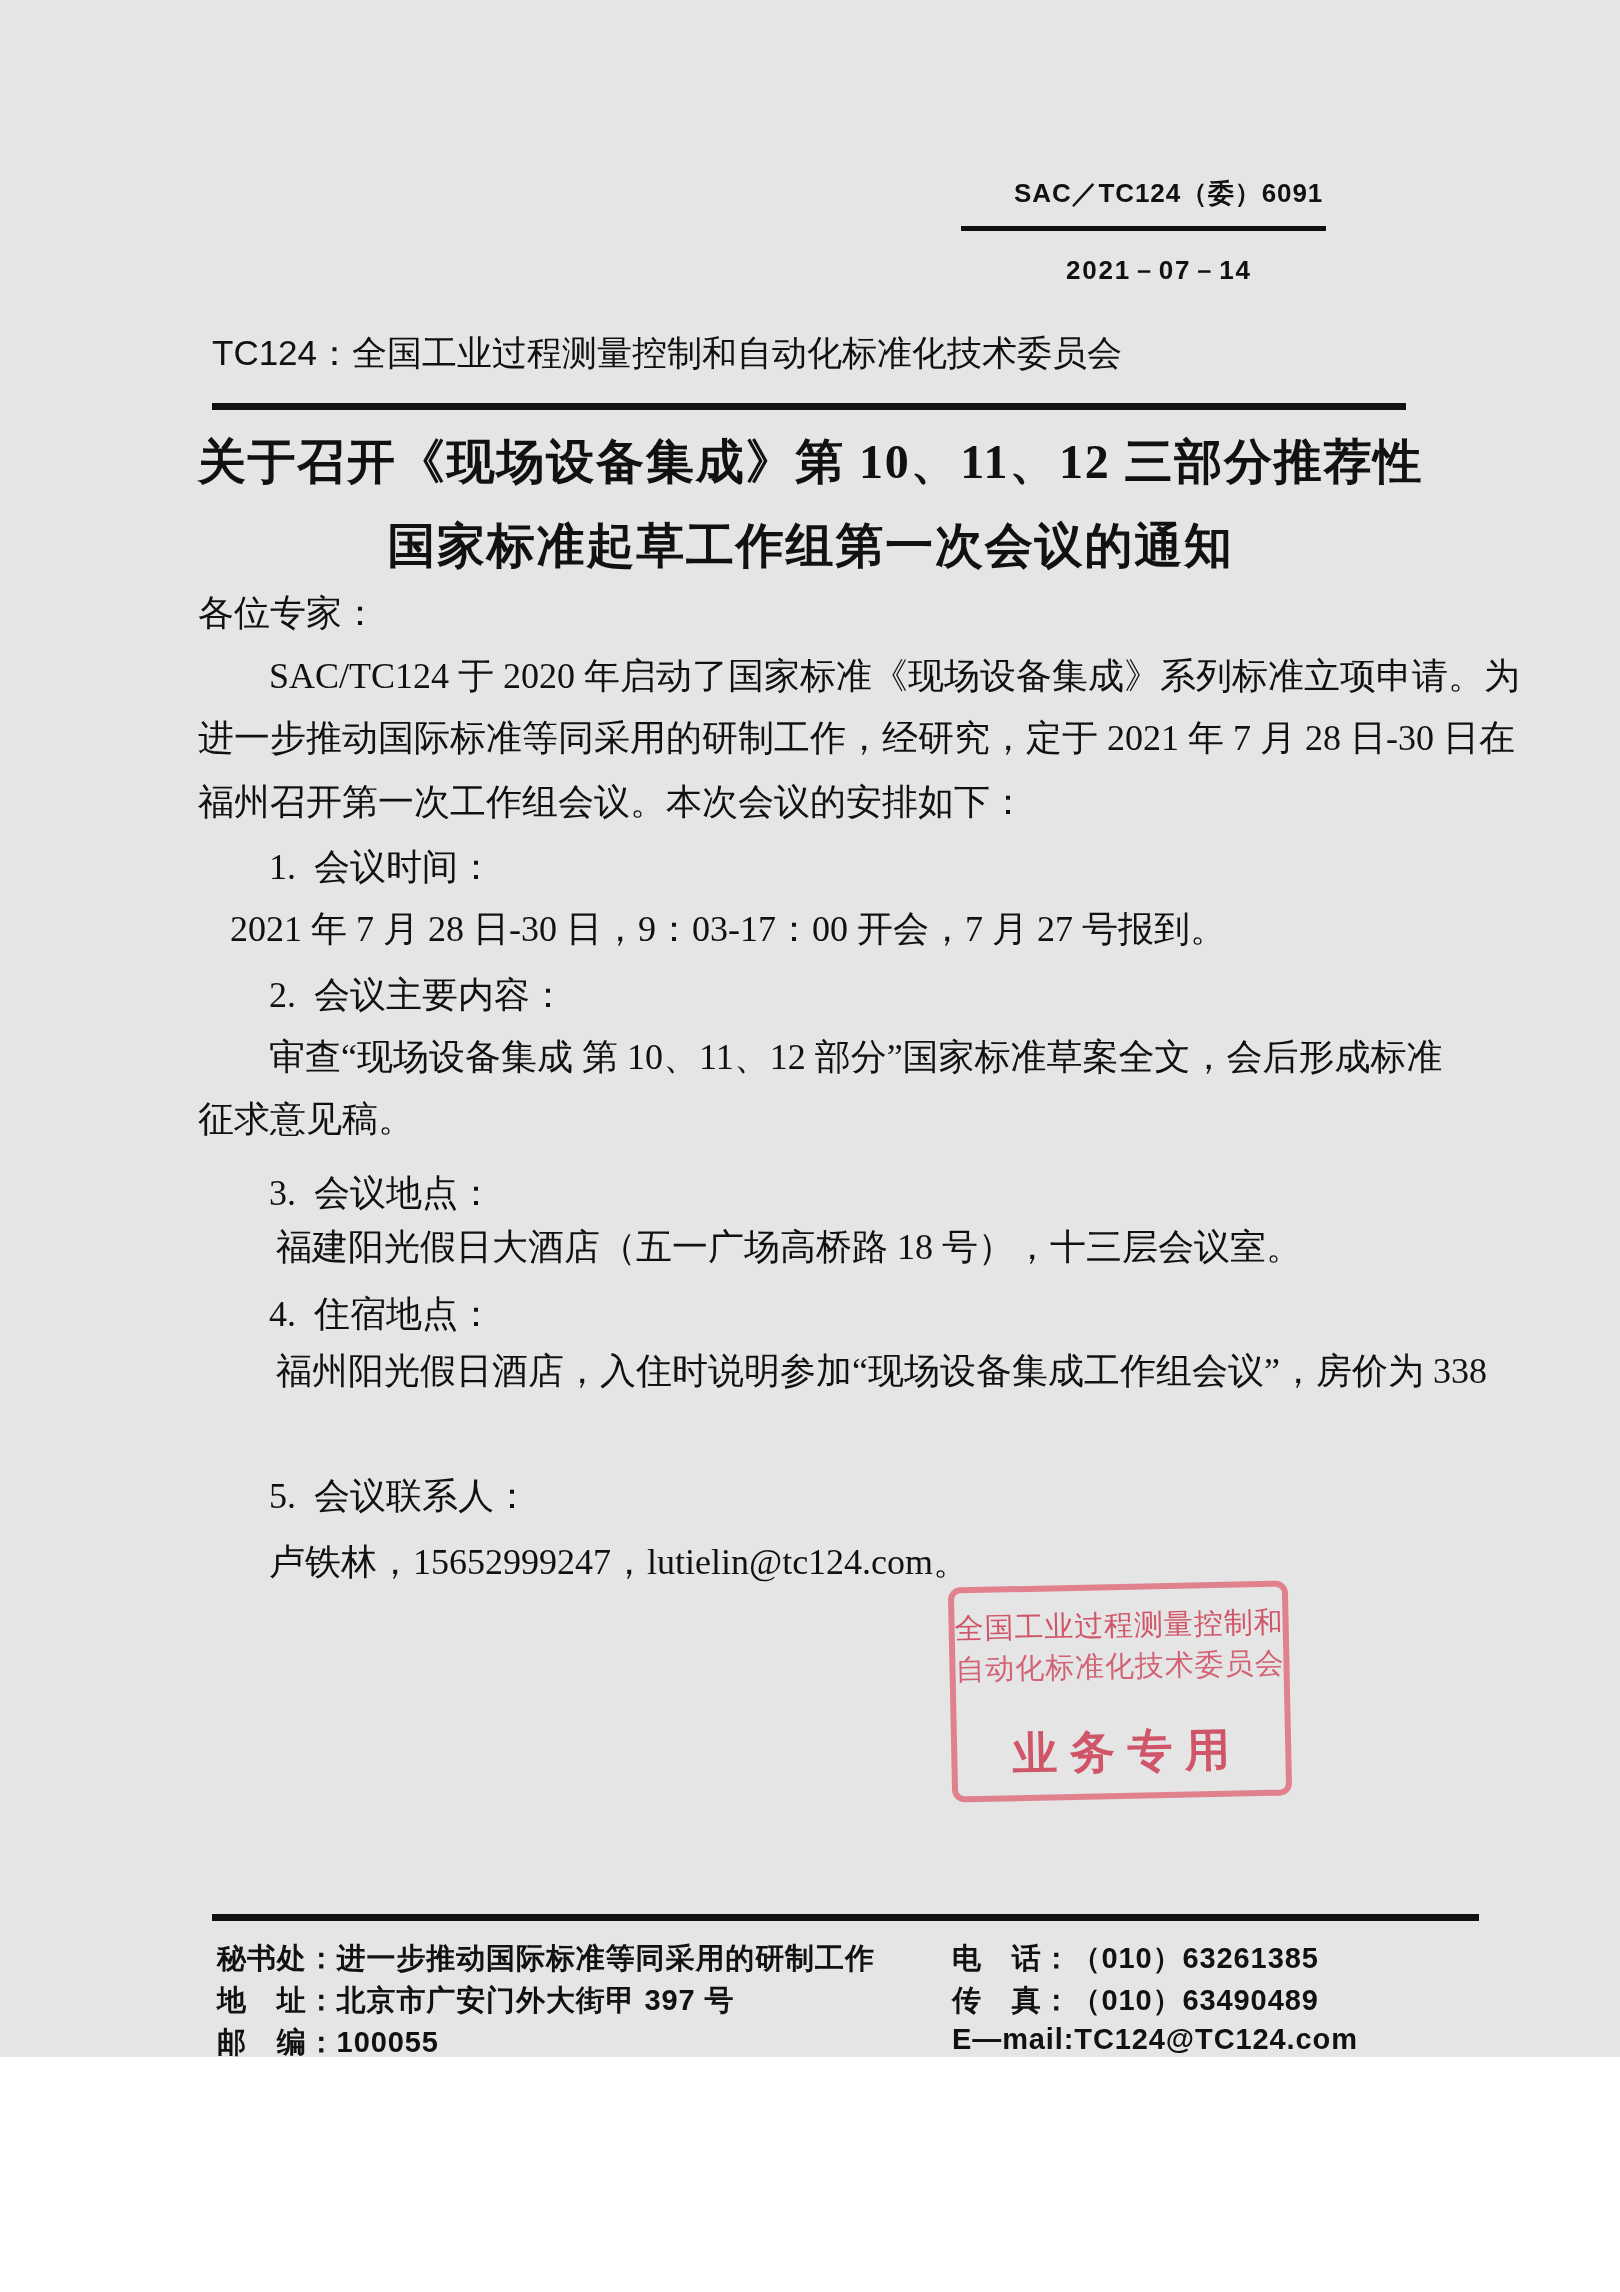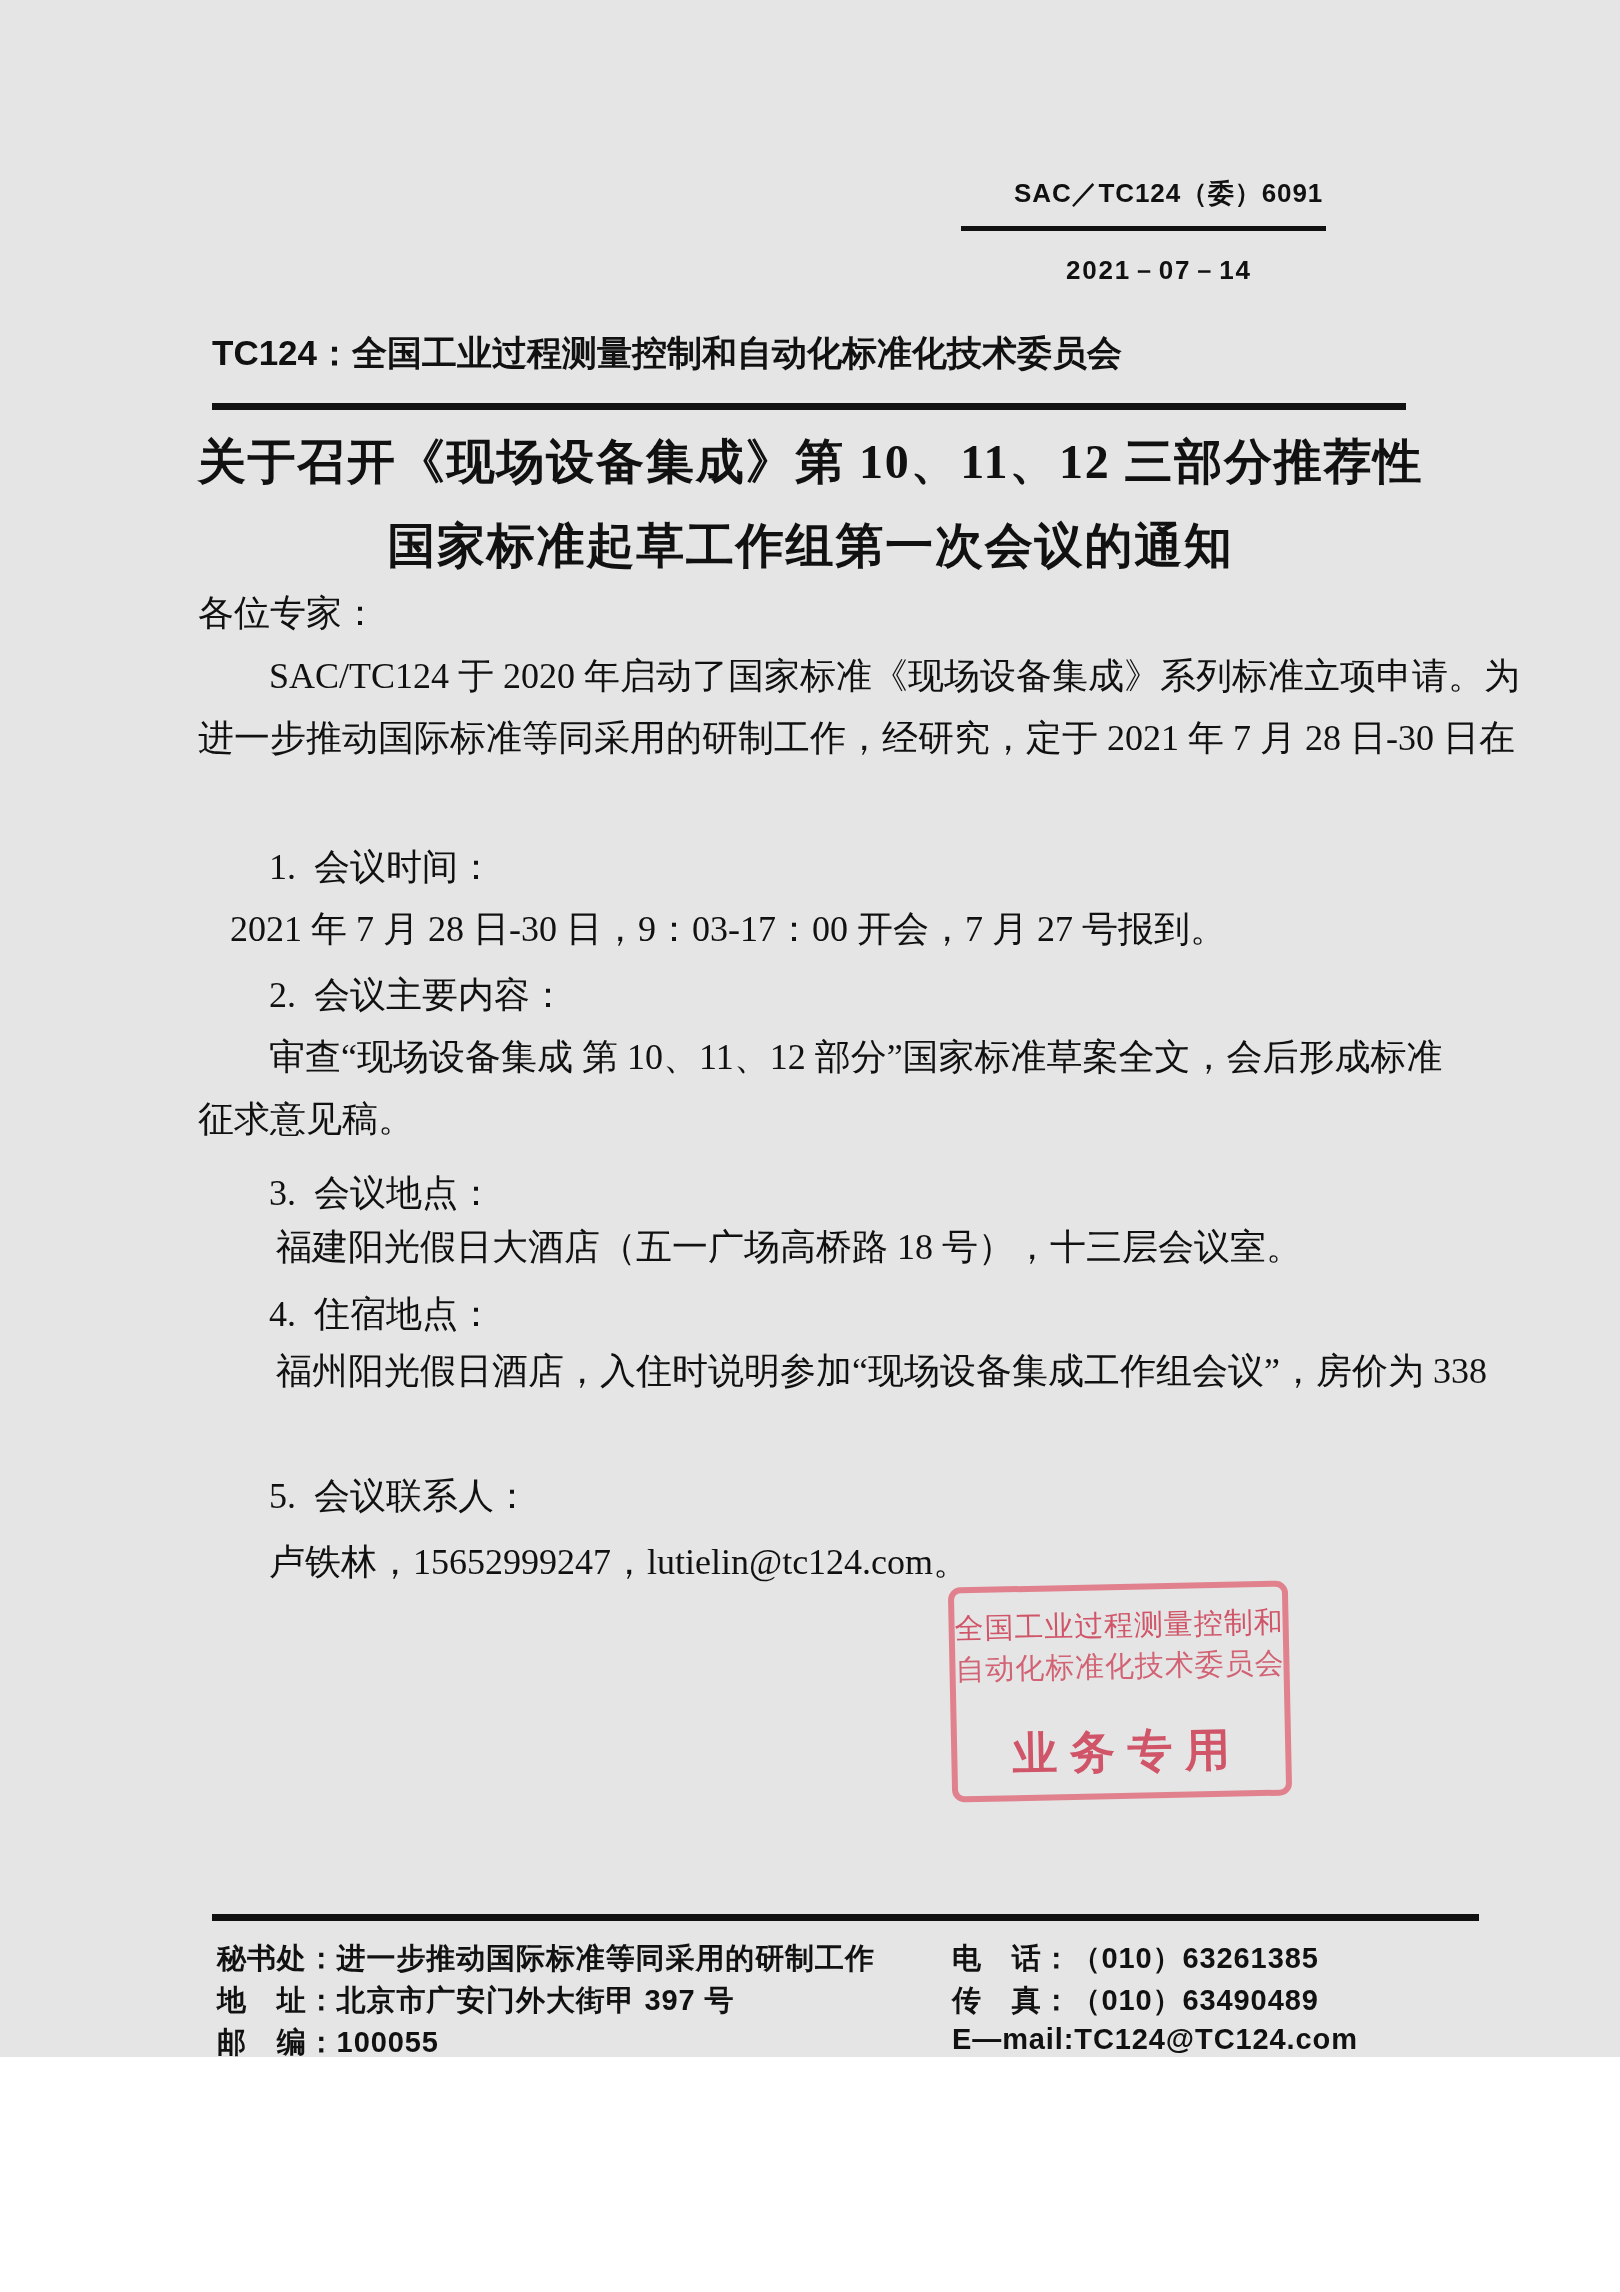--- a/index.html
+++ b/index.html
@@ -10,21 +10,21 @@
     overflow:hidden;
     font-family:"Liberation Serif", serif;
     color:#111111;
   }
   .abs{position:absolute;white-space:pre;}
   
   .doc-number{left:1014px;top:176px;font-family:"Liberation Sans",sans-serif;font-weight:700;font-size:26px;letter-spacing:0.9px;}
   .header-rule{left:961px;top:226px;width:365px;height:4.5px;background:#111;}
   .doc-date{left:1066px;top:253px;font-family:"Liberation Sans",sans-serif;font-weight:700;font-size:26px;letter-spacing:1.8px;}
   
-  .committee{left:212px;top:330px;font-family:"Liberation Sans",sans-serif;font-weight:700;font-size:35px;}
+  .committee{left:212px;top:330px;font-family:"Liberation Sans",sans-serif;font-weight:400;font-size:35px;}
   .rule-main{left:212px;top:403px;width:1194px;height:7.1px;background:#111;}
   
   .title{left:0;width:1621px;text-align:center;font-weight:700;font-size:48px;letter-spacing:1.8px;}
   .title1{top:430px;}
   .title2{top:514px;}
   
   .line{font-size:36px;line-height:41px;}
   .b0{left:198px;top:593px;}
   .b1{left:269px;top:656px;}
   .b2{left:198px;top:718px;}
@@ -75,20 +75,21 @@
 
   <div class="abs committee">TC124：全国工业过程测量控制和自动化标准化技术委员会</div>
   <div class="abs rule-main"></div>
 
   <div class="abs title title1">关于召开《现场设备集成》第 10、11、12 三部分推荐性</div>
   <div class="abs title title2">国家标准起草工作组第一次会议的通知</div>
 
   <div class="abs line b0">各位专家：</div>
   <div class="abs line b1">SAC/TC124 于 2020 年启动了国家标准《现场设备集成》系列标准立项申请。为</div>
   <div class="abs line b2">进一步推动国际标准等同采用的研制工作，经研究，定于 2021 年 7 月 28 日-30 日在</div>
+  <div class="abs line b3">福州召开第一次工作组会议。本次会议的安排如下：</div>
   <div class="abs line b4">1.  会议时间：</div>
   <div class="abs line b5">2021 年 7 月 28 日-30 日，9：03-17：00 开会，7 月 27 号报到。</div>
   <div class="abs line b6">2.  会议主要内容：</div>
   <div class="abs line b7">审查“现场设备集成 第 10、11、12 部分”国家标准草案全文，会后形成标准</div>
   <div class="abs line b8">征求意见稿。</div>
   <div class="abs line b9">3.  会议地点：</div>
   <div class="abs line b10">福建阳光假日大酒店（五一广场高桥路 18 号），十三层会议室。</div>
   <div class="abs line b11">4.  住宿地点：</div>
   <div class="abs line b12">福州阳光假日酒店，入住时说明参加“现场设备集成工作组会议”，房价为 338</div>
   <div class="abs line b14">5.  会议联系人：</div>

